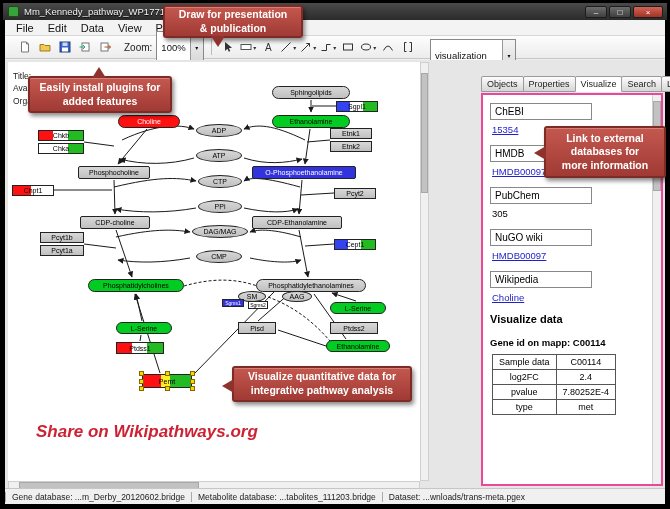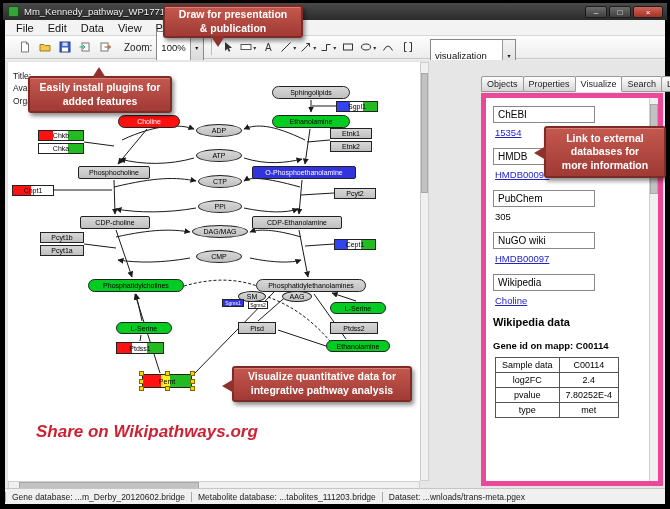--- a/index.html
+++ b/index.html
@@ -72,21 +72,21 @@
   .vscroll .thumb{position:absolute;left:0;top:10px;width:7px;height:120px;background:#c2c2c2;border:1px solid #a8a8a8;}
   .hscroll{position:absolute;left:3px;top:421px;width:412px;height:9px;background:#f0f0f0;border:1px solid #cfcfcf;}
   .hscroll .thumb{position:absolute;left:10px;top:0;width:180px;height:7px;background:#c2c2c2;border:1px solid #a8a8a8;}
   
   .sidepanel{position:absolute;left:427px;top:2px;right:2px;bottom:2px;margin-left:48px;}
   .tabs{position:absolute;left:1px;top:14px;display:flex;}
   .tab{border:1px solid #9a9a9a;background:linear-gradient(#fdfdfd,#d6d6d6);padding:2px 5px;
        font-size:9px;color:#222;border-radius:2px 2px 0 0;margin-right:-1px;}
   .tab.active{background:#fff;border-bottom-color:#fff;position:relative;z-index:2;}
   .panel-body{position:absolute;left:1px;right:0;top:31px;bottom:0;background:#fff;
-              border:5px solid #ec4899;padding:8px 14px 0 7px;overflow:hidden;}
+              border:2px solid #ec4899;padding:8px 14px 0 7px;overflow:hidden;}
   .panel-scroll{position:absolute;right:0;top:0;width:9px;height:100%;background:#f0f0f0;border-left:1px solid #cfcfcf;}
   .panel-scroll .thumb{position:absolute;left:0;top:6px;width:8px;height:90px;background:#c2c2c2;border:1px solid #a8a8a8;}
   .bp-header{width:102px;border:1px solid #888;background:#fff;padding:2px 4px;font-size:10px;color:#000;}
   .bp-value{font-size:9.5px;color:#000;margin:4px 0 10px 2px;}
   .bp-value.link{color:var(--link);text-decoration:underline;}
   .exp-title{font-size:11px;font-weight:bold;color:#000;margin:4px 0 12px;}
   .exp-gene{font-size:9.5px;font-weight:bold;color:#000;margin-bottom:6px;}
   .exp-table{border-collapse:collapse;margin-left:2px;}
   .exp-table td{border:1px solid #555;font-size:9px;color:#000;text-align:center;
                 padding:2px 6px;height:13px;min-width:46px;}
@@ -372,21 +372,21 @@
               </div>
               <div class="bp-section">
                 <div class="bp-header">NuGO wiki</div>
                 <div class="bp-value link">HMDB00097</div>
               </div>
               <div class="bp-section">
                 <div class="bp-header">Wikipedia</div>
                 <div class="bp-value link">Choline</div>
               </div>
             </div>
-          <div class="exp-title">Wikipedia data</div>
+          <div class="exp-title">Visualize data</div>
           <div class="exp-gene">Gene id on mapp: C00114</div>
           <table class="exp-table">
               <tbody id="exp-rows">
                 <tr>
                   <td>Sample data</td>
                   <td>C00114</td>
                 </tr>
                 <tr>
                   <td>log2FC</td>
                   <td>2.4</td>

